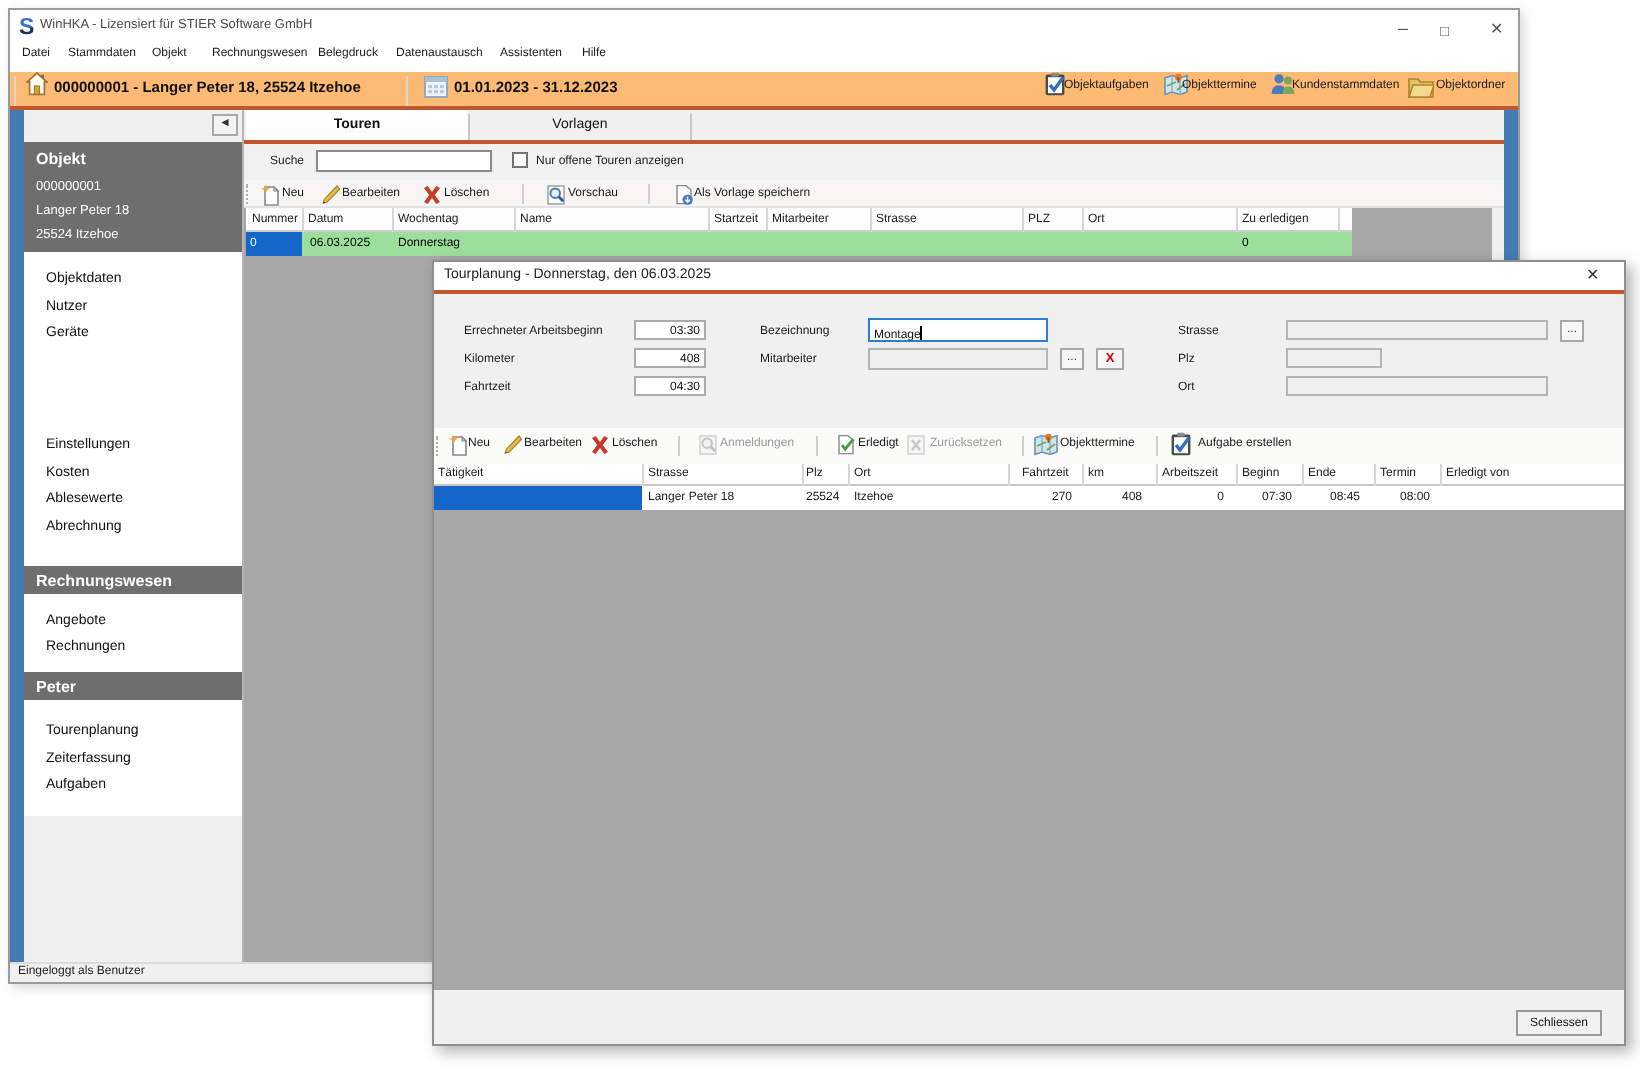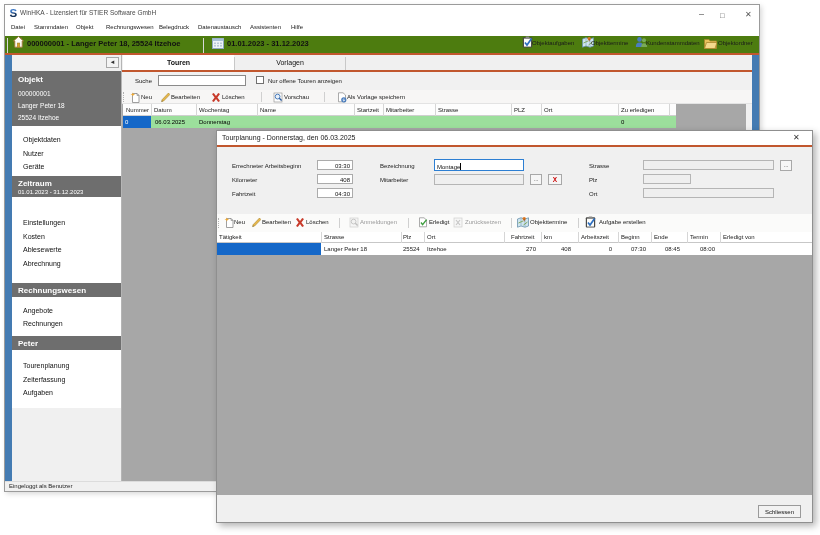--- a/index.html
+++ b/index.html
@@ -9,21 +9,21 @@
 #canvas { position:relative; width:820px; height:535px; background:#fff; }
 
 
 #mainwin { left:4px; top:4px; width:756px; height:488px; background:#fff;
   border:1px solid #9b9b9b; box-shadow:2px 2px 5px rgba(0,0,0,0.15); }
 .titlebar { left:0; top:0; width:754px; height:17px; background:#fff; }
 .titletext { left:15px; top:4px; font-size:6.5px; color:#4a4a4a; }
 .winbtn { top:5px; font-size:9px; color:#555; line-height:9px; }
 .menubar { left:0; top:17px; width:754px; height:14px; background:#fff; }
 .menuitem { top:2px; font-size:6px; color:#1a1a1a; }
-.toolbar1 { left:0; top:31px; width:754px; height:22px; background:#4d7c0f; }
+.toolbar1 { left:0; top:31px; width:754px; height:22px; background:#fdba74; }
 .tb1text { top:4px; font-size:6px; color:#1a1a1a; }
 .addrtext { font-weight:bold; font-size:7.5px; top:3px; color:#111; }
 .orangeline { left:0; top:48px; width:754px; height:2px; background:#c1572e; }
 
 
 .bluestrip { top:50px; width:7px; height:426px; background:#447bb2; }
 
 
 #sidebar { left:7px; top:50px; width:110px; height:426px; background:#fff; border-right:1px solid #b5b5b5; }
 .sbtop { left:0; top:0; width:109px; height:16px; background:#f0f0f0; }
@@ -164,24 +164,20 @@
       <div class="collbtn abs">◄</div>
       <div class="sbheader abs" style="top:16px;height:55px;">
         <div class="abs sbh-title" style="left:6px;top:4px">Objekt</div>
         <div class="abs sbh-sub" style="left:6px;top:19px">000000001</div>
         <div class="abs sbh-sub" style="left:6px;top:31px">Langer Peter 18</div>
         <div class="abs sbh-sub" style="left:6px;top:43px">25524 Itzehoe</div>
       </div>
       <div class="sblink abs" style="top:81px">Objektdaten</div>
       <div class="sblink abs" style="top:95px">Nutzer</div>
       <div class="sblink abs" style="top:108px">Geräte</div>
-      <div class="sbheader abs" style="top:121px;height:21px;">
-        <div class="abs sbh-title" style="left:6px;top:3px">Zeitraum</div>
-        <div class="abs" style="left:6px;top:13px;font-size:6px">01.01.2023 - 31.12.2023</div>
-      </div>
       <div class="sblink abs" style="top:164px">Einstellungen</div>
       <div class="sblink abs" style="top:178px">Kosten</div>
       <div class="sblink abs" style="top:191px">Ablesewerte</div>
       <div class="sblink abs" style="top:205px">Abrechnung</div>
       <div class="sbheader abs" style="top:228px;height:14px;">
         <div class="abs sbh-title" style="left:6px;top:3px">Rechnungswesen</div>
       </div>
       <div class="sblink abs" style="top:252px">Angebote</div>
       <div class="sblink abs" style="top:265px">Rechnungen</div>
       <div class="sbheader abs" style="top:281px;height:14px;">

